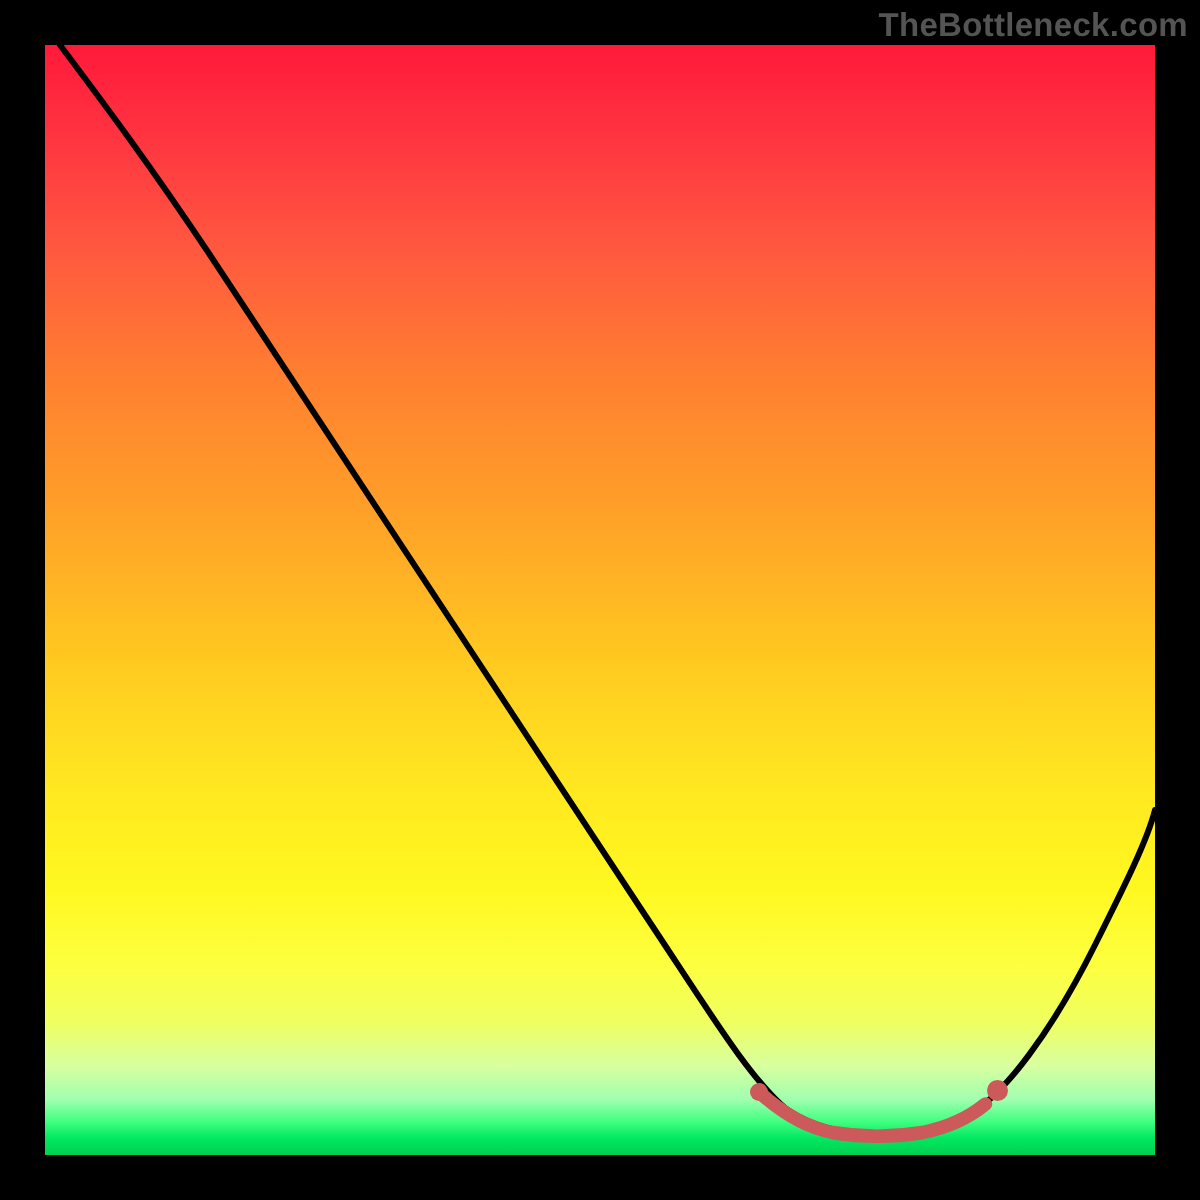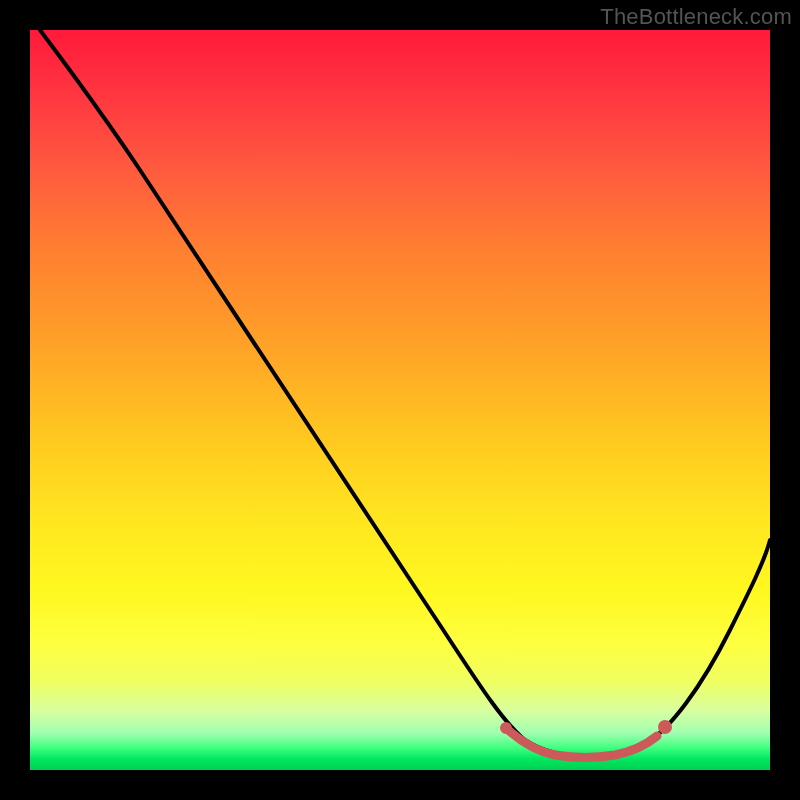--- a/index.html
+++ b/index.html
@@ -46,21 +46,21 @@
     left: 0; top: 0;
     width: 740px; height: 740px;
     overflow: visible;
   }
   .watermark {
     position: absolute;
     top: 4px;
     right: 8px;
     color: #545454;
     font-size: 22px;
-    font-weight: 400;
+    font-weight: 700;
     letter-spacing: 0.2px;
   }
 </style>
 </head>
 <body>
 
 <div class="frame">
   <div class="watermark">TheBottleneck.com</div>
   <div class="plot">
     <svg class="curve" viewBox="0 0 740 740">

